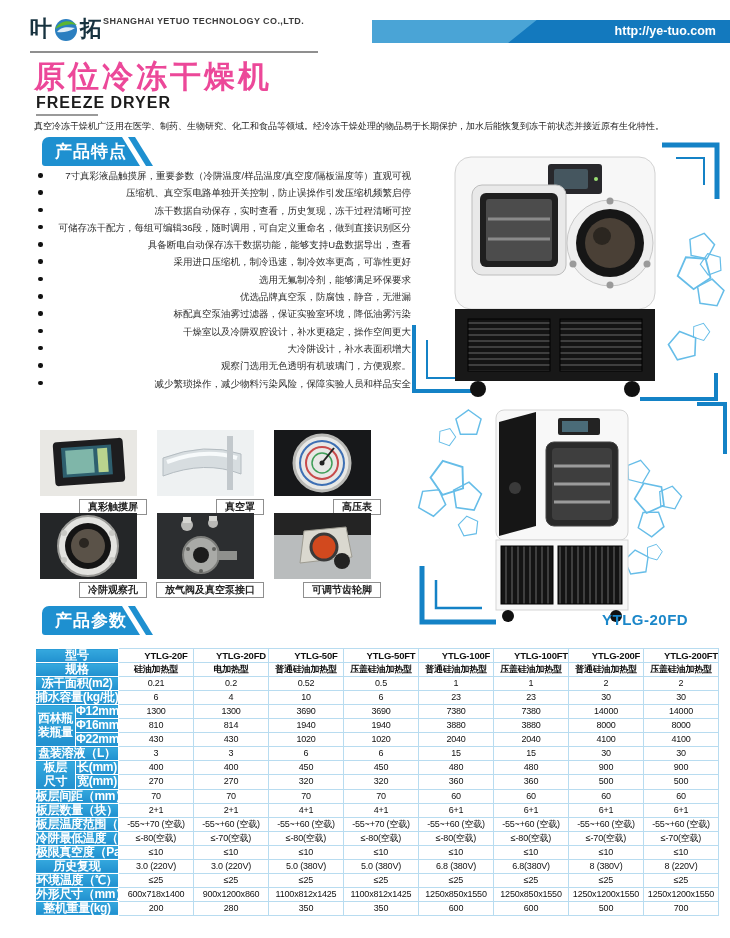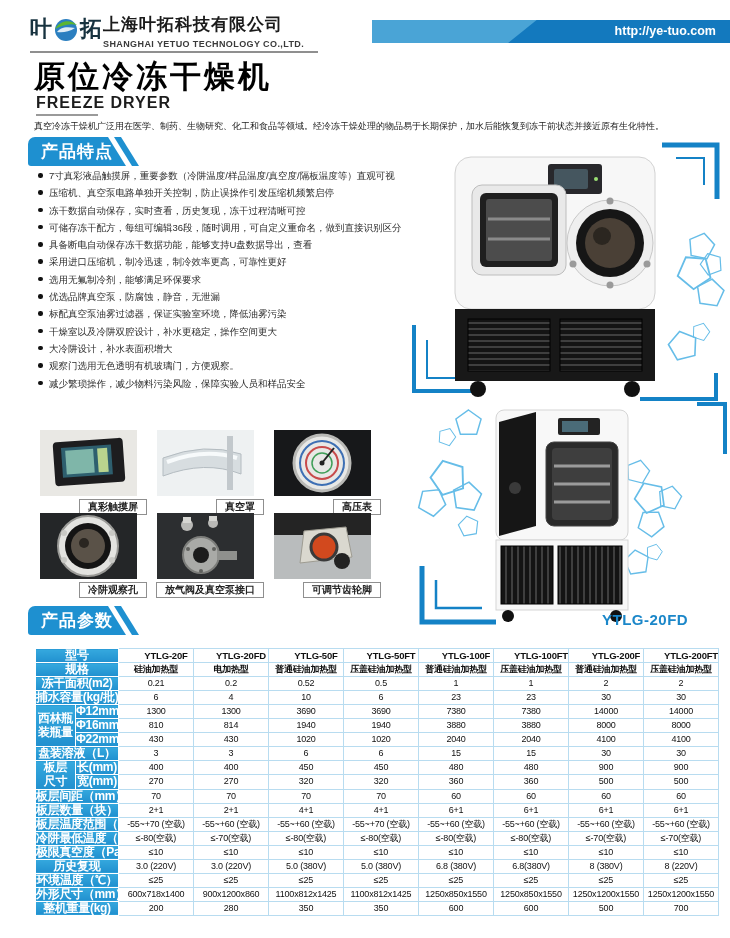--- a/index.html
+++ b/index.html
@@ -15,36 +15,36 @@
   .company-en { font-size:9px; font-weight:bold; color:#3a3a3a; letter-spacing:0.4px; margin-top:3px; }
   .logo-rule { position:absolute; left:30px; top:51px; width:288px; height:2px; background:#8f8f8f; }
 
   .url-banner { position:absolute; left:372px; top:20px; width:358px; height:23px; background:#4aa4d6; overflow:hidden; }
   .url-banner .dark { position:absolute; inset:0; background:#1379be;
        clip-path:polygon(46% 0, 100% 0, 100% 100%, 38% 100%); }
   .url-banner .txt { position:absolute; right:14px; top:0; line-height:23px; color:#fff;
        font-size:12.5px; font-weight:bold; }
 
   
-  .title-cn { position:absolute; left:34px; top:56px; font-size:31px; font-weight:bold; color:#000000; letter-spacing:3px; }
+  .title-cn { position:absolute; left:34px; top:56px; font-size:31px; font-weight:bold; color:#ec4899; letter-spacing:3px; }
   .title-en { position:absolute; left:36px; top:94px; font-size:16px; font-weight:bold; color:#1d1d1d; letter-spacing:1px; }
   .title-rule { position:absolute; left:36px; top:114px; width:62px; height:2px; background:#9a9a9a; }
   .desc { position:absolute; left:34px; top:120px; width:692px; font-size:9px; color:#222; white-space:nowrap; }
 
   
-  .banner { position:absolute; width:130px; height:29px; }
+  .banner { position:absolute; width:130px; height:29px;margin-left:14px; }
   .banner .main { position:absolute; inset:0; background:#1e90d0; border-radius:7px 0 0 3px;
       clip-path:polygon(0 0, 80px 0, 98px 29px, 0 29px); }
   .banner .tail { position:absolute; inset:0; background:#1e90d0;
       clip-path:polygon(86px 0, 93px 0, 111px 29px, 104px 29px); }
   .banner .cap { position:absolute; left:13px; top:0; line-height:29px; color:#fff; font-size:17px; font-weight:bold; letter-spacing:1px; }
 
   
   .feature-list { position:absolute; left:36px; top:169px; width:375px; }
-  .feature-item { position:relative; padding-left:13px; margin-bottom:4px; font-size:9.5px; line-height:1.4; color:#2b2b2b; }
+  .feature-item { position:relative; padding-left:13px; margin-bottom:4px; font-size:9.5px; line-height:1.4; color:#2b2b2b;text-align:right; }
   .feature-item .bullet { position:absolute; left:2px; top:4px; width:4.5px; height:4.5px; border-radius:50%; background:#111; }
 
   
   .art { position:absolute; }
   .model-label { position:absolute; left:602px; top:611px; font-size:15px; font-weight:bold; color:#1b87c9; letter-spacing:0.5px; }
 
   
   .thumb-grid { position:absolute; left:30px; top:430px; width:352px; display:grid;
       grid-template-columns:117px 117px 117px; grid-auto-rows:83px; }
   .thumb-cell { text-align:right; }
@@ -71,21 +71,20 @@
   <div class="logo-row">
     <span class="logo-char">叶</span>
     <svg class="logo-icon" viewBox="0 0 26 26">
       <circle cx="13" cy="14" r="11" fill="#2b7fc0"></circle>
       <path d="M4 16 C7 12, 12 10, 22 12 C16 16, 9 17, 4 16 Z" fill="#fff" opacity="0.85"></path>
       <path d="M2 13 C7 4, 18 3, 24 9 C16 7, 8 10, 2 13 Z" fill="#5cb531"></path>
     </svg>
     <span class="logo-char">拓</span>
   </div>
   <div class="company">
-    <div class="company-cn">上海叶拓科技有限公司</div>
     <div class="company-en">SHANGHAI YETUO TECHNOLOGY CO.,LTD.</div>
   </div>
   <div class="logo-rule"></div>
   <div class="url-banner">
     <div class="dark"></div>
     <div class="txt">http://ye-tuo.com</div>
   </div>
 
   <div class="title-cn">原位冷冻干燥机</div>
   <div class="title-en">FREEZE DRYER</div>

